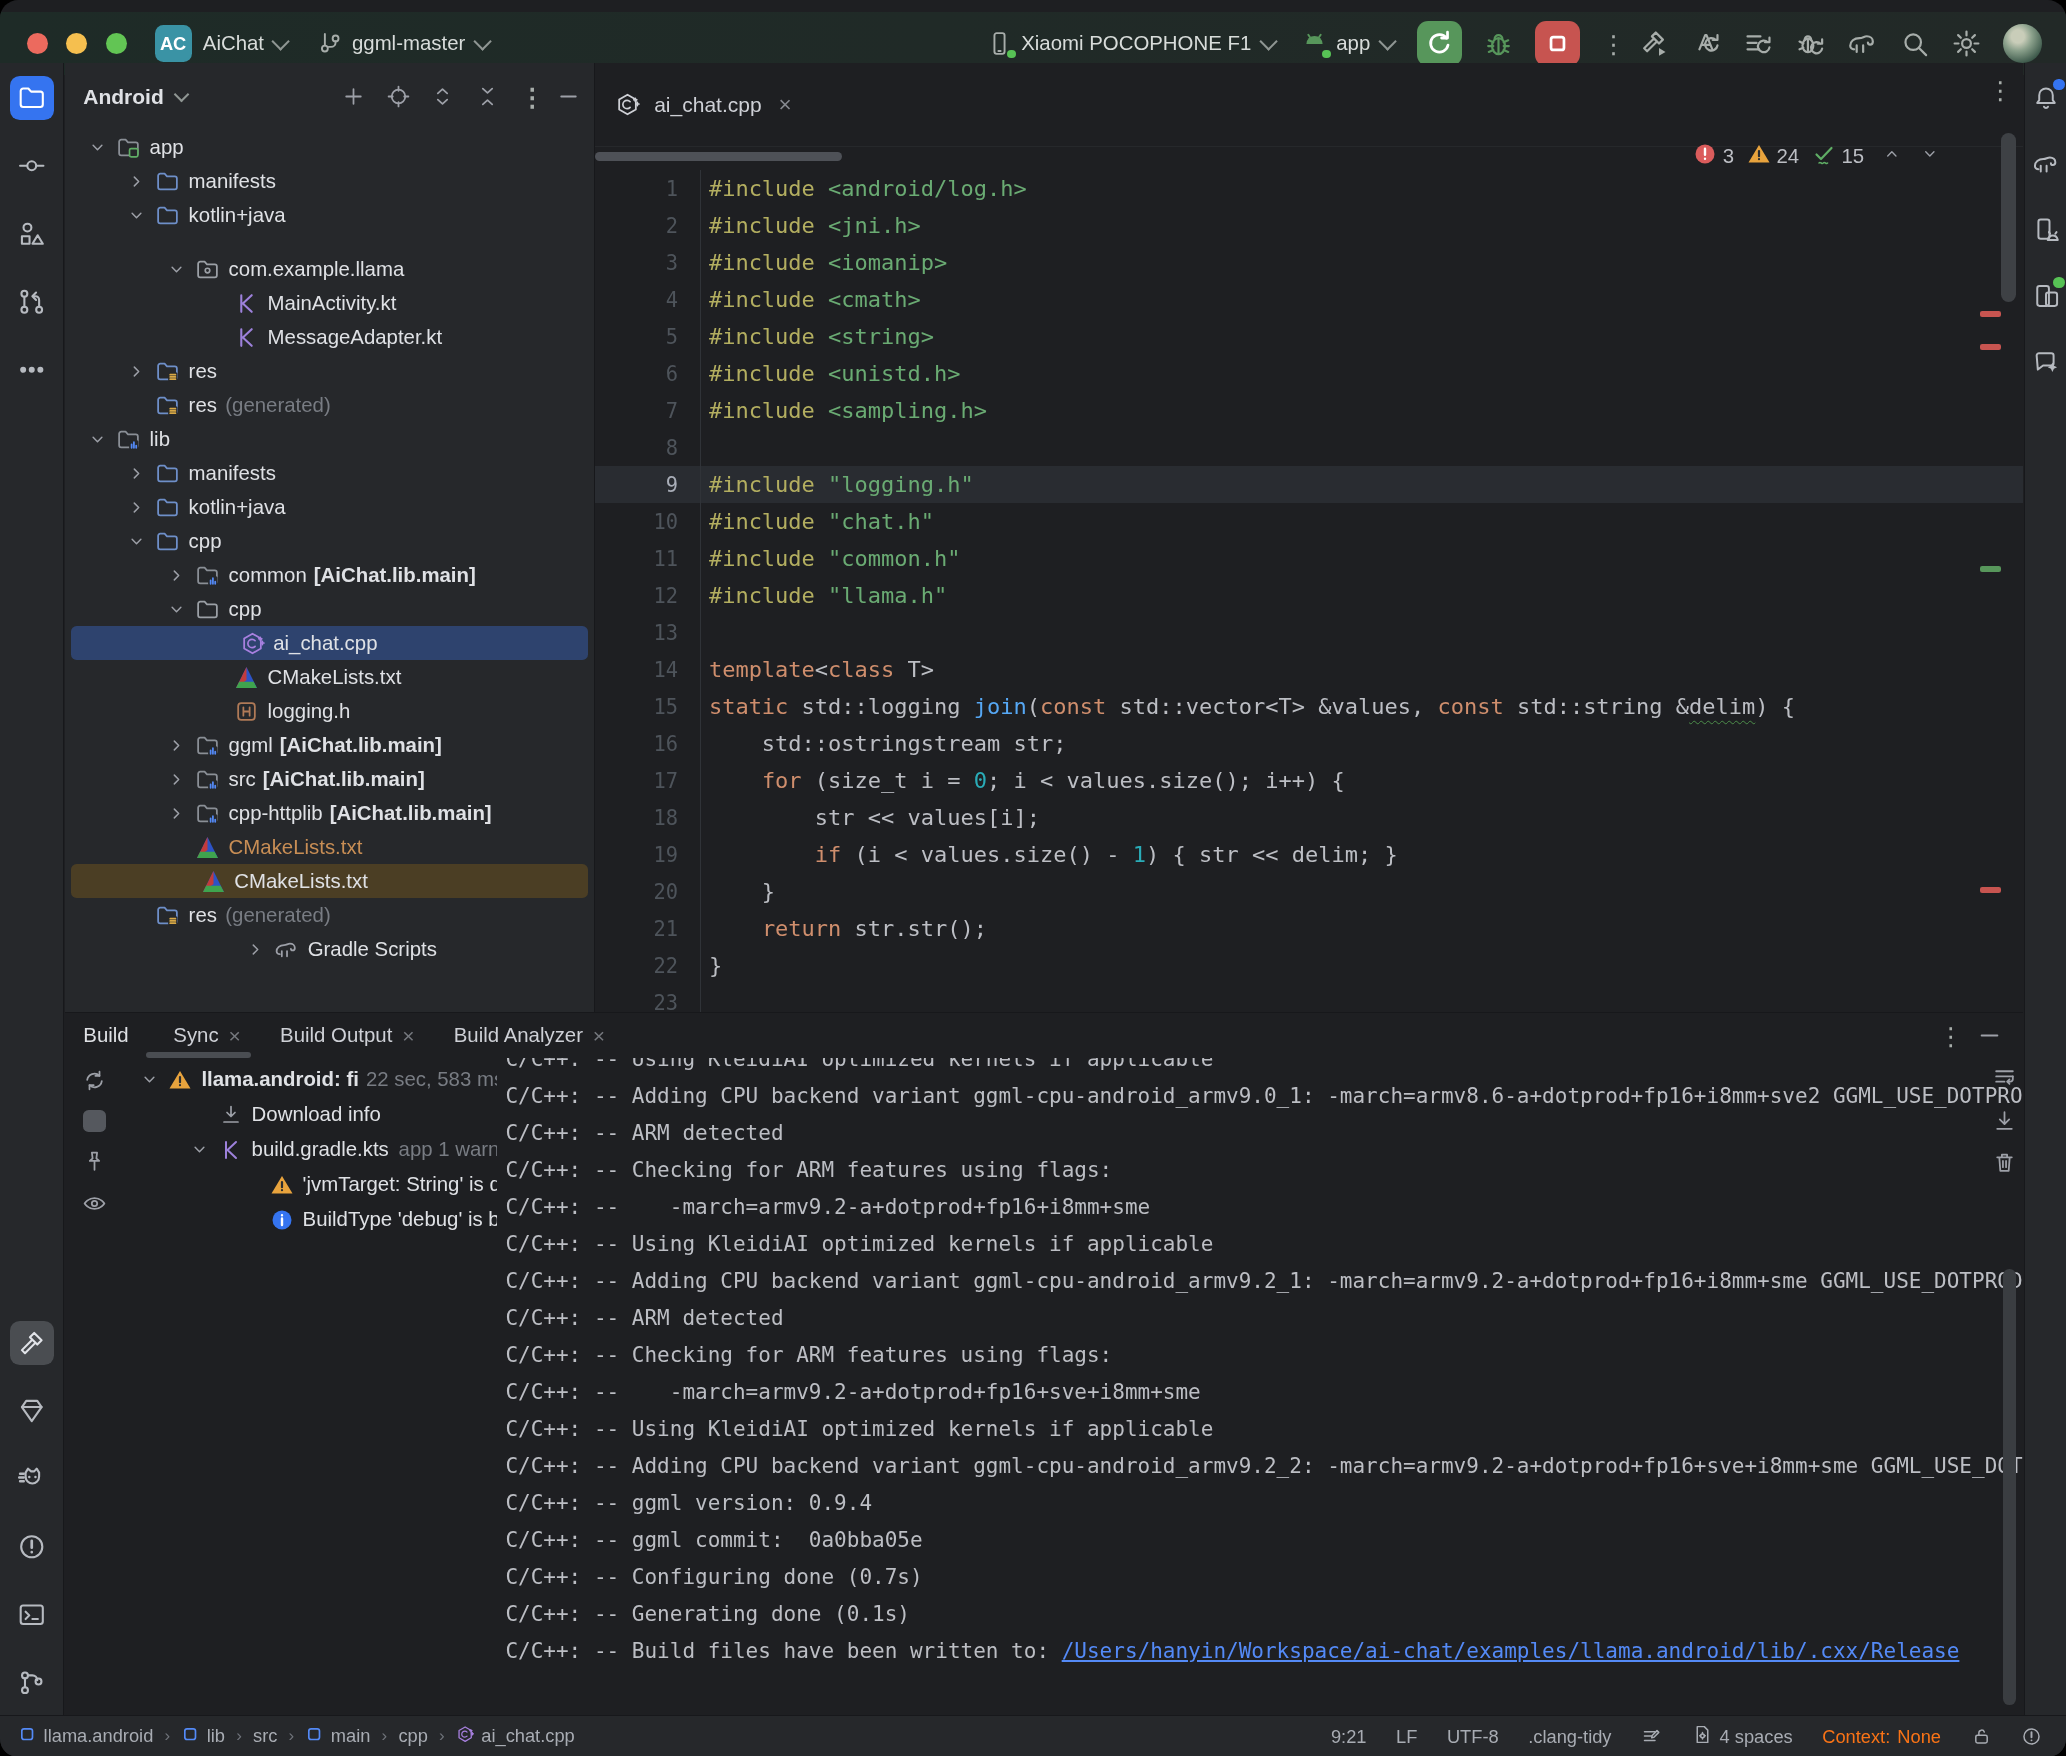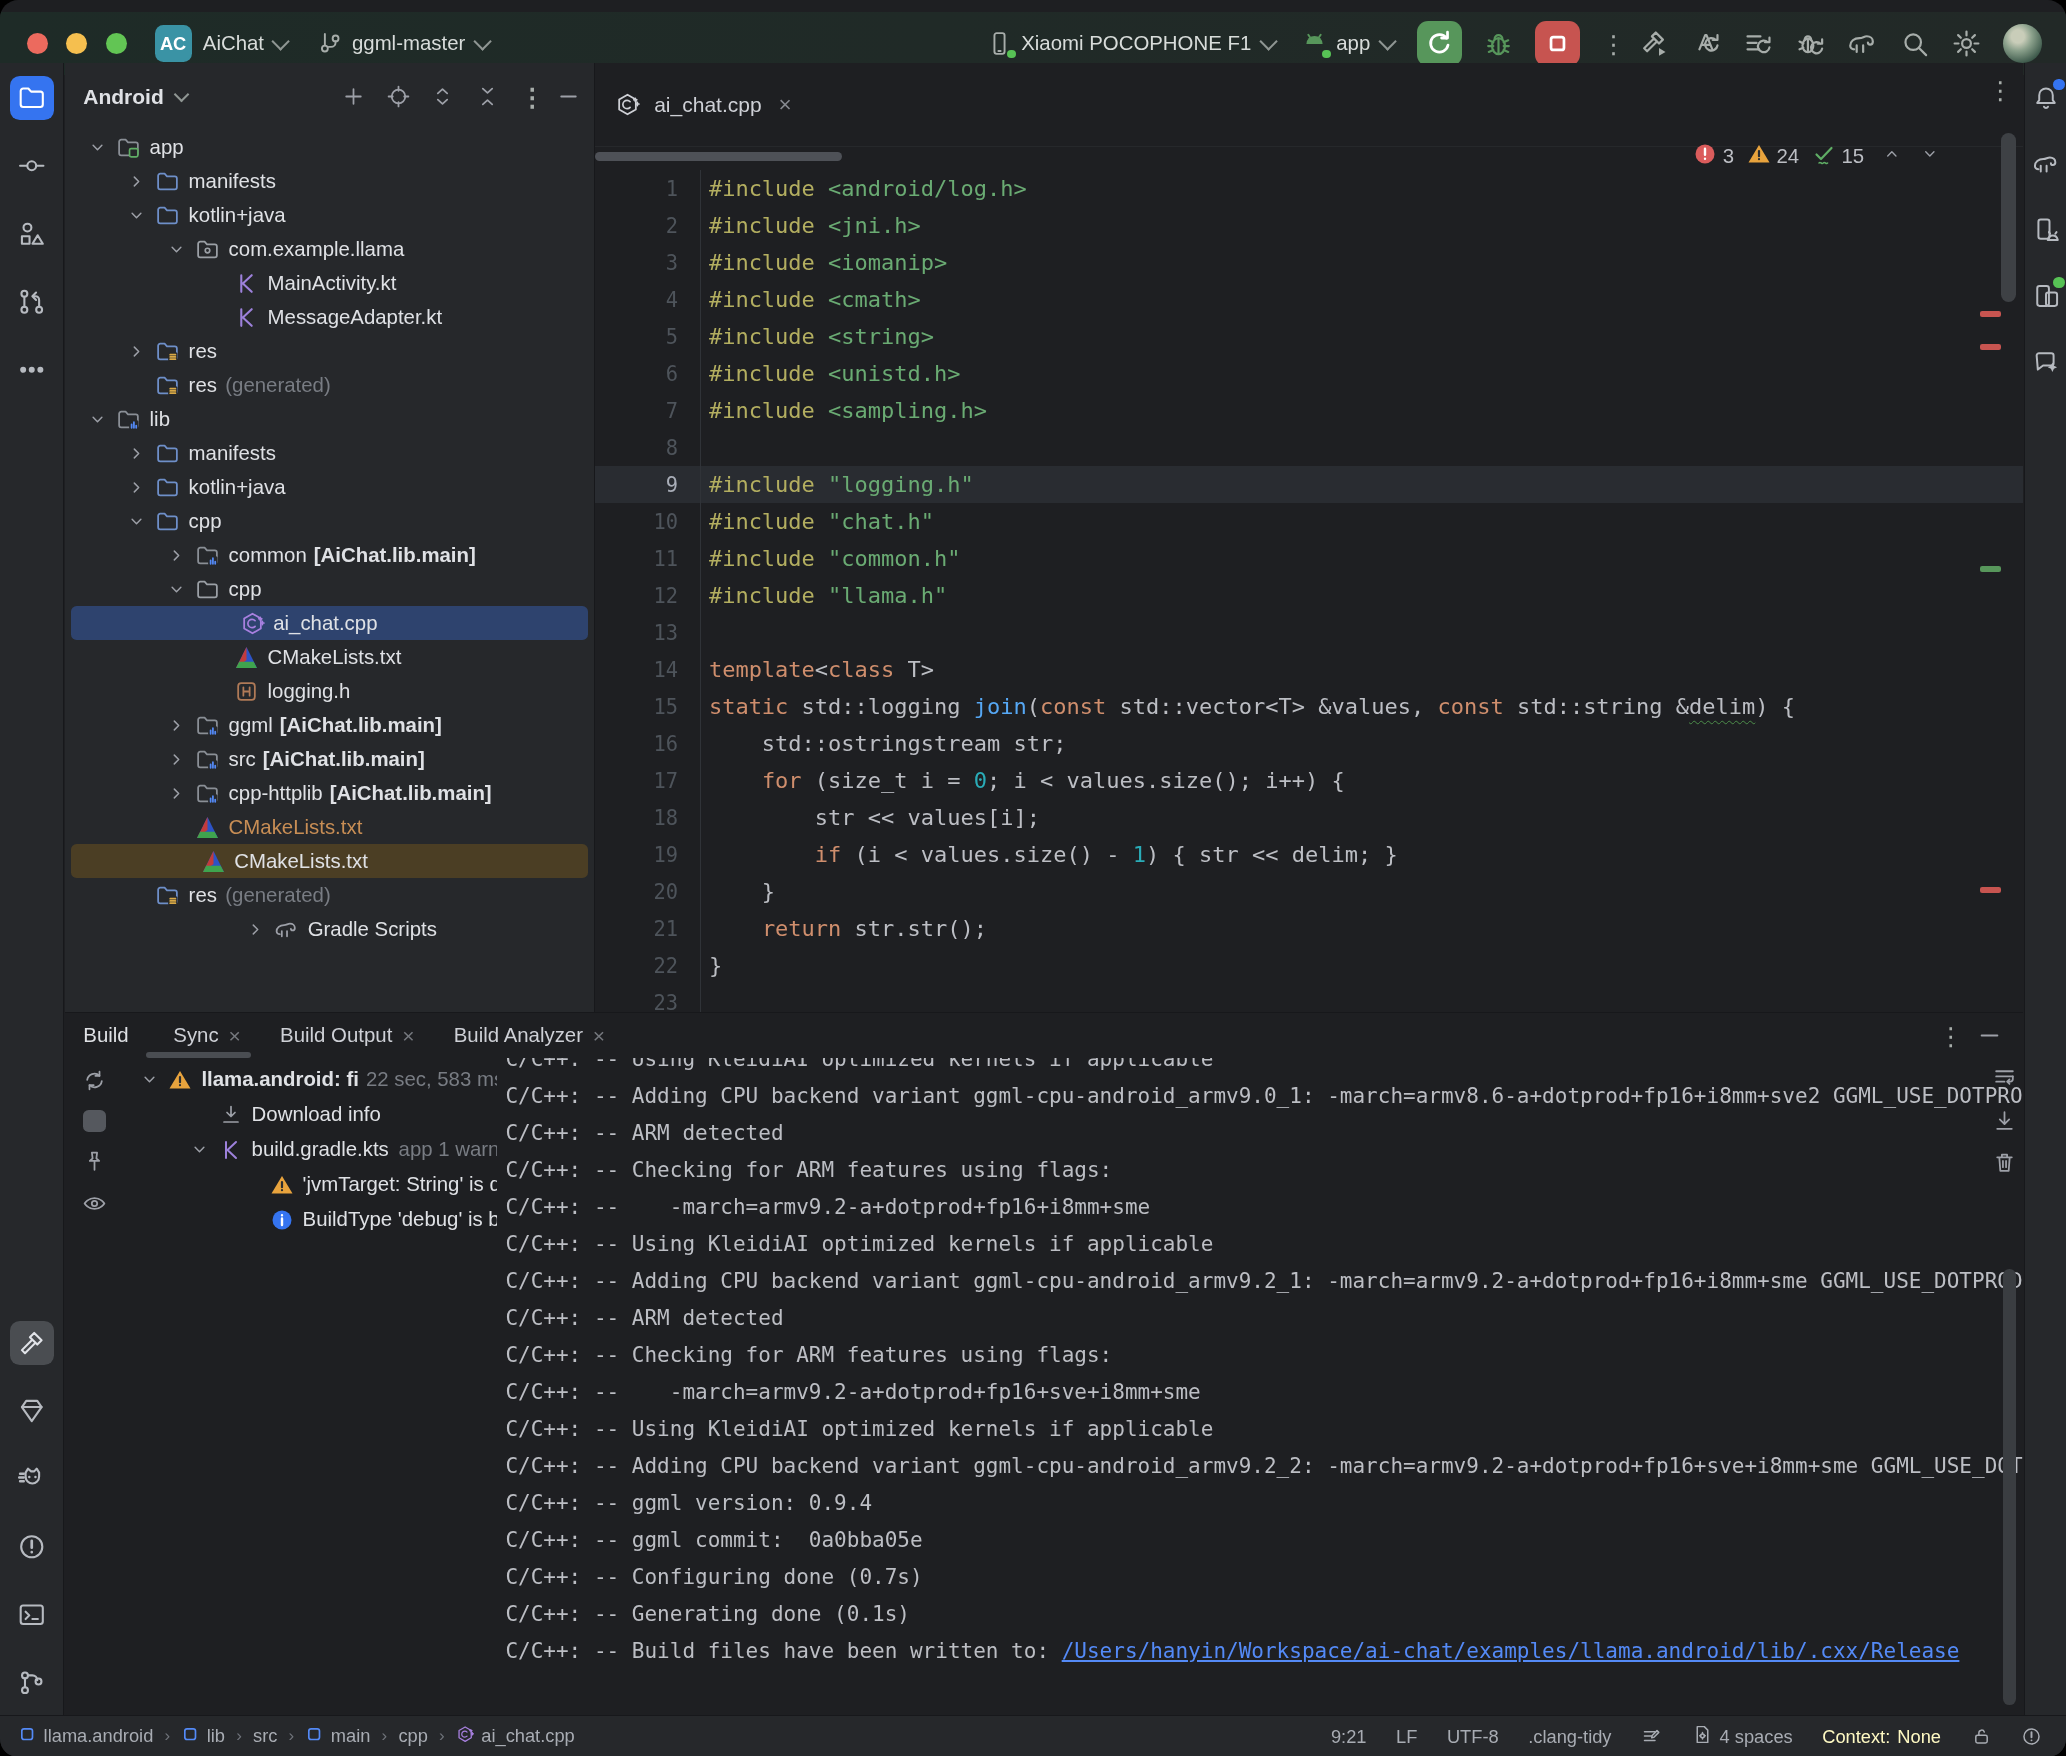--- a/index.html
+++ b/index.html
@@ -126,21 +126,21 @@
   
   .statusbar{position:absolute;left:0;right:0;bottom:0;height:41px;background:#26282B;border-top:1.4px solid #17181B;
     display:flex;align-items:center;font-size:18.3px;color:#A8ACB3;}
   .crumbs{display:flex;align-items:center;gap:11.2px;padding-left:18.3px;white-space:nowrap;}
   .crumb{display:flex;align-items:center;gap:7px;}
   .crumb svg{width:18.3px;height:18.3px;}
   .csep{color:#6F737A;font-size:17px;}
   .sb-right{margin-left:auto;display:flex;align-items:center;gap:29.5px;padding-right:24px;}
   .sb-item{display:flex;align-items:center;gap:7px;}
   .sb-item svg{width:21px;height:21px;}
-  .dim{color:#fef9c3;text-align:right;}
+  .dim{color:#f97316;text-align:right;}
 </style>
 </head>
 <body>
 
 <div class="window">
 
   <header class="titlebar">
     <div class="traffic">
       <span class="t-close"></span>
       <span class="t-min"></span>
@@ -427,21 +427,21 @@
               <path d="M7 9.5l5 5 5-5"></path>
             </svg>
           </span>
           <span class="ticon" style="color: rgb(110, 143, 201);">
             <svg viewBox="0 0 24 24" fill="none" stroke="currentColor" stroke-width="1.7" stroke-linecap="round" stroke-linejoin="round">
               <path d="M3 6.5a2 2 0 0 1 2-2h4.2L11.5 7H19a2 2 0 0 1 2 2v8.5a2 2 0 0 1-2 2H5a2 2 0 0 1-2-2z"></path>
             </svg>
           </span>
           <span class="tlabel">kotlin+java</span>
         </div>
-        <div class="trow" style="padding-left: 96px;">
+        <div class="trow" style="padding-left: 96px; margin-top: 20px;">
           <span class="tchev">
             <svg viewBox="0 0 24 24" fill="none" stroke="currentColor" stroke-width="1.7" stroke-linecap="round" stroke-linejoin="round">
               <path d="M7 9.5l5 5 5-5"></path>
             </svg>
           </span>
           <span class="ticon">
             <svg viewBox="0 0 24 24">
               <path d="M3 6.5a2 2 0 0 1 2-2h4.2L11.5 7H19a2 2 0 0 1 2 2v8.5a2 2 0 0 1-2 2H5a2 2 0 0 1-2-2z" fill="none" stroke="#9BA0A6" stroke-width="1.7" stroke-linejoin="round"></path>
               <circle cx="12" cy="13" r="2.2" fill="none" stroke="#9BA0A6" stroke-width="1.6"></circle>
             </svg>

